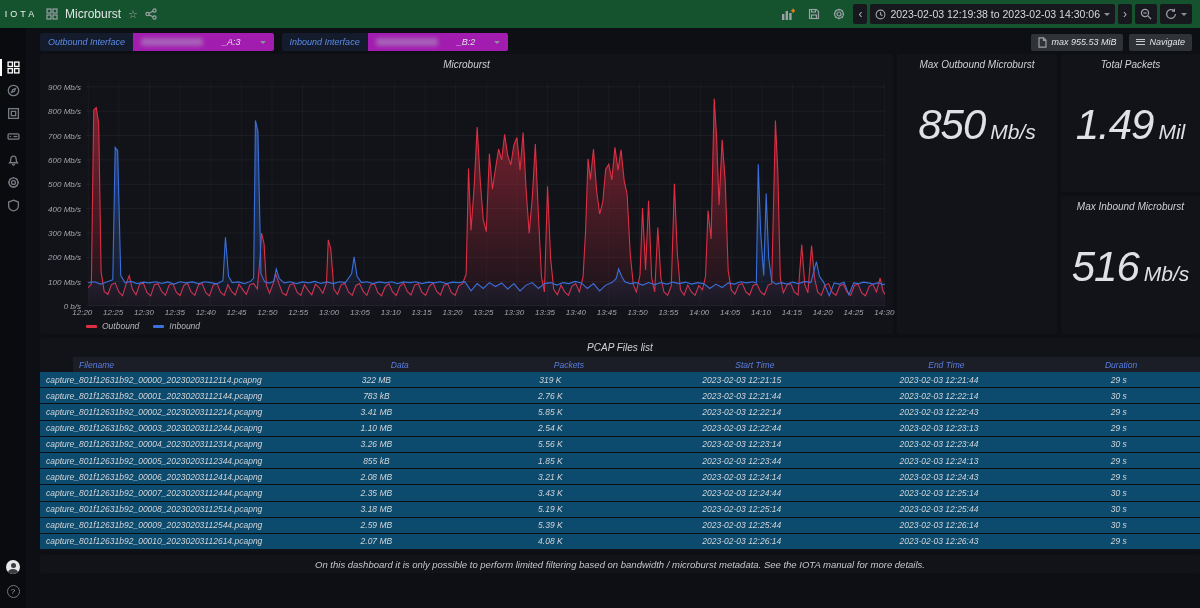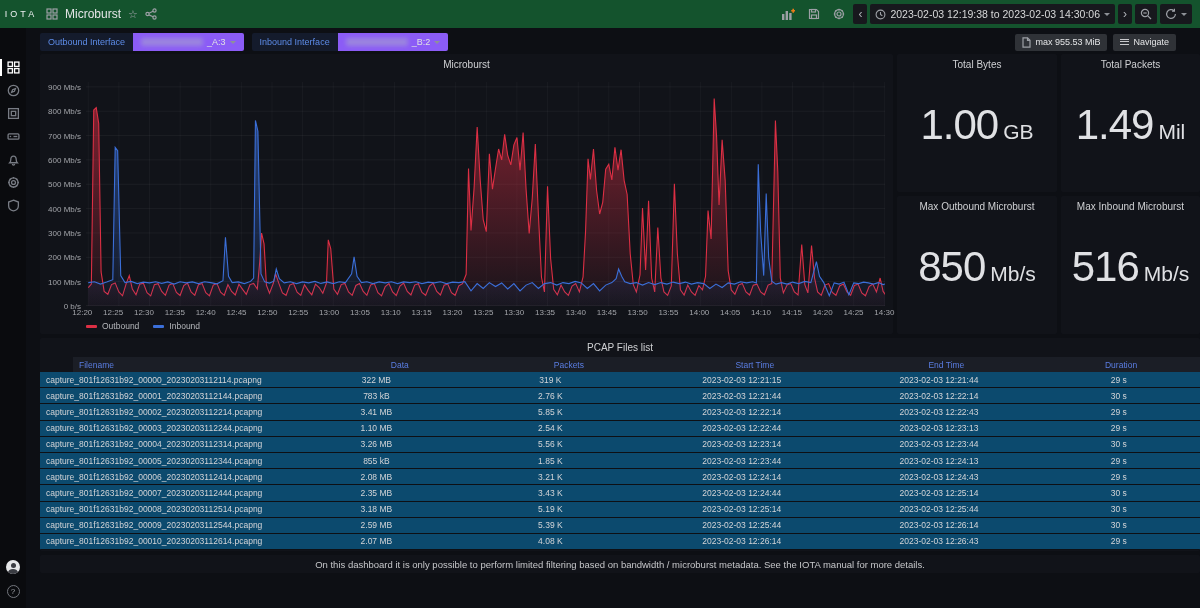--- a/index.html
+++ b/index.html
@@ -23,25 +23,25 @@
   .sidebar{position:fixed;top:28px;left:0;bottom:0;width:26px;background:#0a0b0e;display:flex;flex-direction:column;align-items:center;padding-top:28px;z-index:9;}
   .side-item{position:relative;width:26px;height:23px;display:flex;align-items:center;justify-content:center;}
   .side-item.active::before{content:'';position:absolute;left:0;top:3px;bottom:3px;width:2px;background:#ffffff;}
   .side-bottom{margin-top:auto;display:flex;flex-direction:column;gap:11px;align-items:center;padding-bottom:10px;}
   .avatar{width:14px;height:14px;border-radius:50%;background:#e6e7e9;position:relative;overflow:hidden;}
   .avatar::before{content:'';position:absolute;top:2.5px;left:4.5px;width:5px;height:5px;border-radius:50%;background:#3a3c42;}
   .avatar::after{content:'';position:absolute;top:8.5px;left:2px;width:10px;height:7px;border-radius:50%;background:#3a3c42;}
   .help-circ{width:13px;height:13px;border-radius:50%;border:1px solid #73767d;color:#9da0a6;font-size:8px;display:flex;align-items:center;justify-content:center;}
 
   
-  .app{padding:28px 16px 0 26px;}
+  .app{padding:28px 0 0 26px;font-style:italic;}
   .subbar{height:24px;display:flex;align-items:center;padding:4px 4px 0 14px;}
   .filter-group{display:flex;margin-right:8px;}
   .filter-label{background:#141b2c;color:#5d8ce8;font-size:9px;font-weight:500;padding:0 8px;border-radius:2px 0 0 2px;display:flex;align-items:center;height:18px;}
-  .filter-value{background:#8b5cf6;border-radius:0 2px 2px 0;display:flex;align-items:center;gap:4px;padding:0 8px;font-size:9px;color:#e0e1e3;height:18px;}
+  .filter-value{background:#a21caf;border-radius:0 2px 2px 0;display:flex;align-items:center;gap:19px;padding:0 8px;font-size:9px;color:#e0e1e3;height:18px;}
   .blur-chip{width:62px;height:8px;border-radius:2px;background:#aeb6c2;opacity:.45;filter:blur(2px);}
   .sub-right{margin-left:auto;display:flex;gap:6px;padding-right:4px;}
   .sub-btn{background:#2f3237;border-radius:2px;height:17px;display:flex;align-items:center;gap:4px;padding:0 7px;font-size:9px;font-weight:500;color:#e4e5e7;}
   .hamb{display:inline-block;width:9px;border-top:1.4px solid #c9cacd;border-bottom:1.4px solid #c9cacd;height:6px;position:relative;}
   .hamb::before{content:'';position:absolute;top:1.3px;left:0;right:0;border-top:1.4px solid #c9cacd;}
 
   .grid{padding:2px 0 0 14px;display:flex;flex-direction:column;gap:4px;width:1174px;}
   .row1{display:flex;gap:4px;height:280px;}
   .panel{background:#111319;border-radius:2px;}
   .panel-title{text-align:center;font-size:10px;font-weight:500;color:#cfd0d3;padding-top:5px;}
@@ -365,27 +365,20 @@
             </span>
             <span class="legend-item">
               <span class="legend-swatch" style="background: rgb(59, 111, 217);"></span>
               <span>Inbound</span>
             </span>
           </div>
       </div>
 
       <div class="stats-col a">
         <div class="panel stat-panel">
-          <div class="panel-title">Total Bytes</div>
-          <div class="stat-value-wrap">
-            <span class="stat-value">1.00</span>
-            <span class="stat-unit">GB</span>
-          </div>
-        </div>
-        <div class="panel stat-panel">
           <div class="panel-title">Max Outbound Microburst</div>
           <div class="stat-value-wrap">
             <span class="stat-value">850</span>
             <span class="stat-unit">Mb/s</span>
           </div>
         </div>
       </div>
 
       <div class="stats-col b">
         <div class="panel stat-panel">

